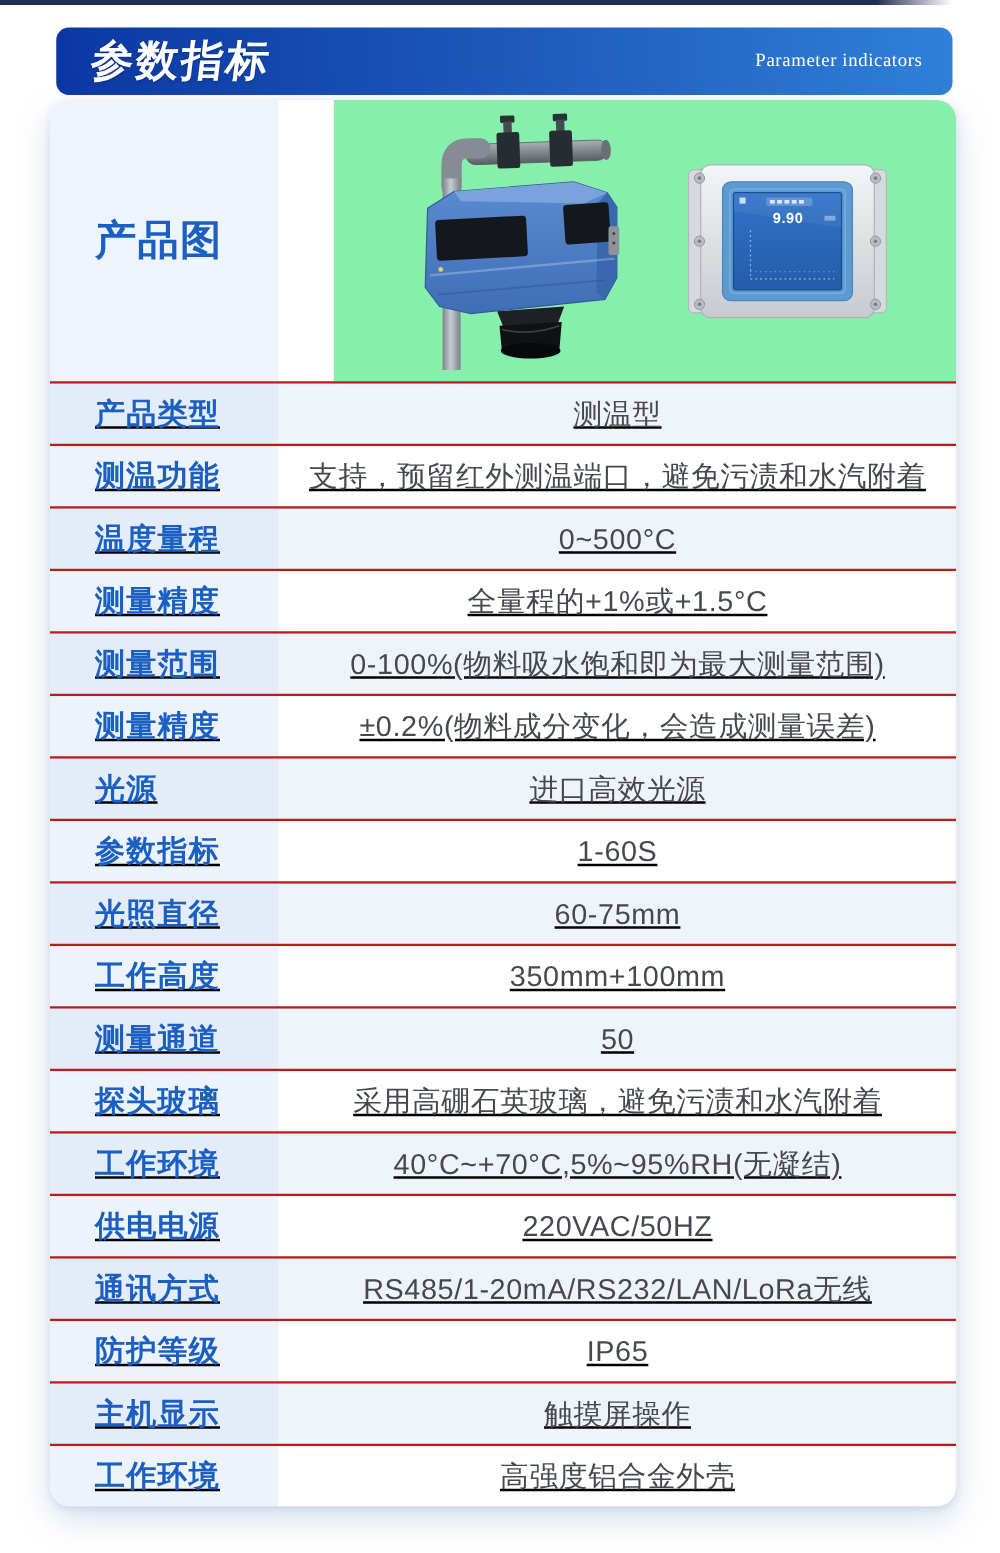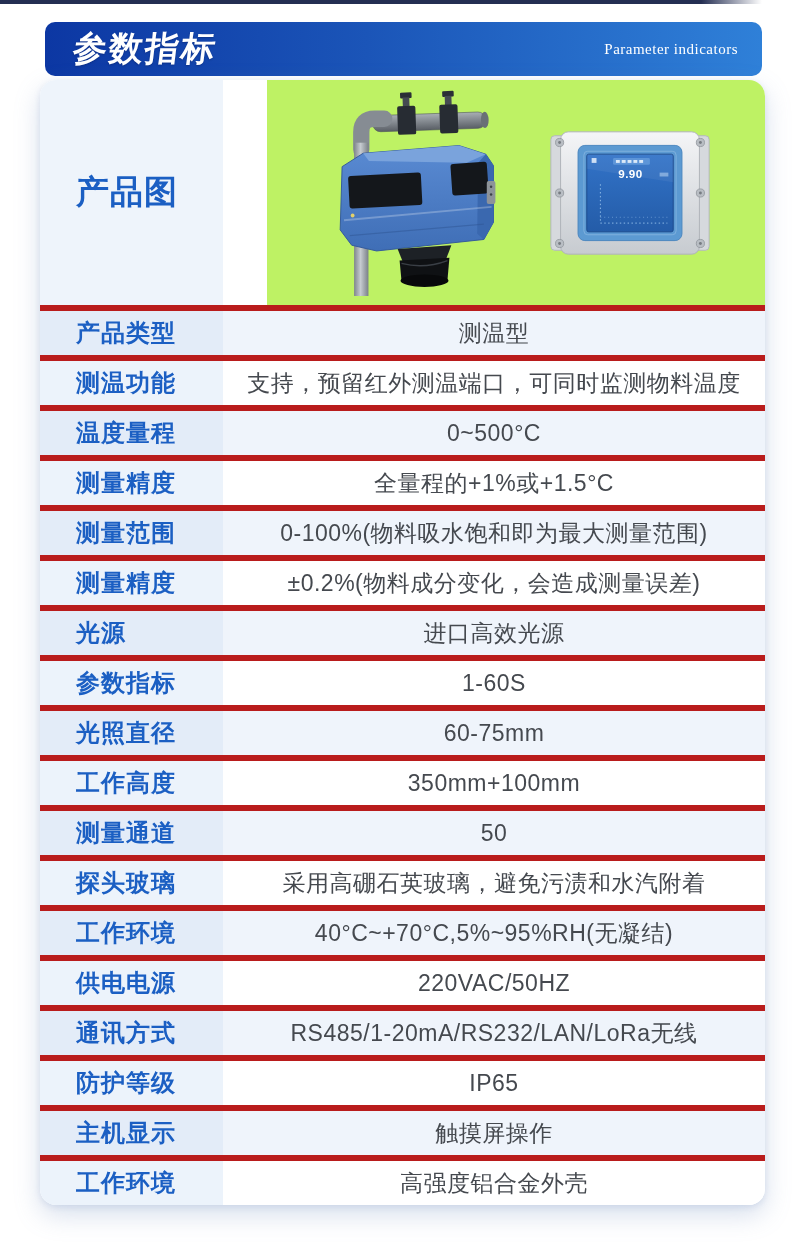--- a/index.html
+++ b/index.html
@@ -42,24 +42,24 @@
     display:flex;align-items:center;
     font-size:24px;font-weight:bold;color:#1b5fc3;
     flex-shrink:0;letter-spacing:1px;
   }
   .val{
     flex:1;display:flex;align-items:center;justify-content:center;
     font-size:23px;color:#45494f;letter-spacing:.5px;
   }
   .prod-row{display:flex;height:225px;flex-shrink:0;}
   .prod-row .lbl{background:#eef4fb;font-size:33px;}
-  .prod-row .val{background:#bef264;margin-left:44px;}
+  .prod-row .val{background:#86efac;margin-left:44px;}
   .prod-imgs{display:flex;align-items:center;gap:36px;}
   .rows{display:flex;flex-direction:column;flex:1;}
-  .row{display:flex;height:50px;flex-shrink:0;border-top:6px solid #b91c1c;box-sizing:border-box;}
+  .row{display:flex;height:50px;flex-shrink:0;border-top:2px solid #b91c1c;box-sizing:border-box;text-decoration:underline;}
   .row .lbl{background:#ecf3fb;}
   .row .val{background:#ffffff;}
   .row.tint .lbl{background:#e3ecf8;}
   .row.tint .val{background:#eff4fb;}
 </style>
 </head>
 <body>
 
 <div class="top-strip"></div>
 
@@ -187,21 +187,21 @@
   </div>
 
   <div class="rows">
   <div class="row tint">
     <div class="lbl">产品类型</div>
     <div class="val">测温型</div>
   </div>
 
   <div class="row">
     <div class="lbl">测温功能</div>
-    <div class="val">支持，预留红外测温端口，可同时监测物料温度</div>
+    <div class="val">支持，预留红外测温端口，避免污渍和水汽附着</div>
   </div>
 
   <div class="row tint">
     <div class="lbl">温度量程</div>
     <div class="val">0~500°C</div>
   </div>
 
   <div class="row">
     <div class="lbl">测量精度</div>
     <div class="val">全量程的+1%或+1.5°C</div>

